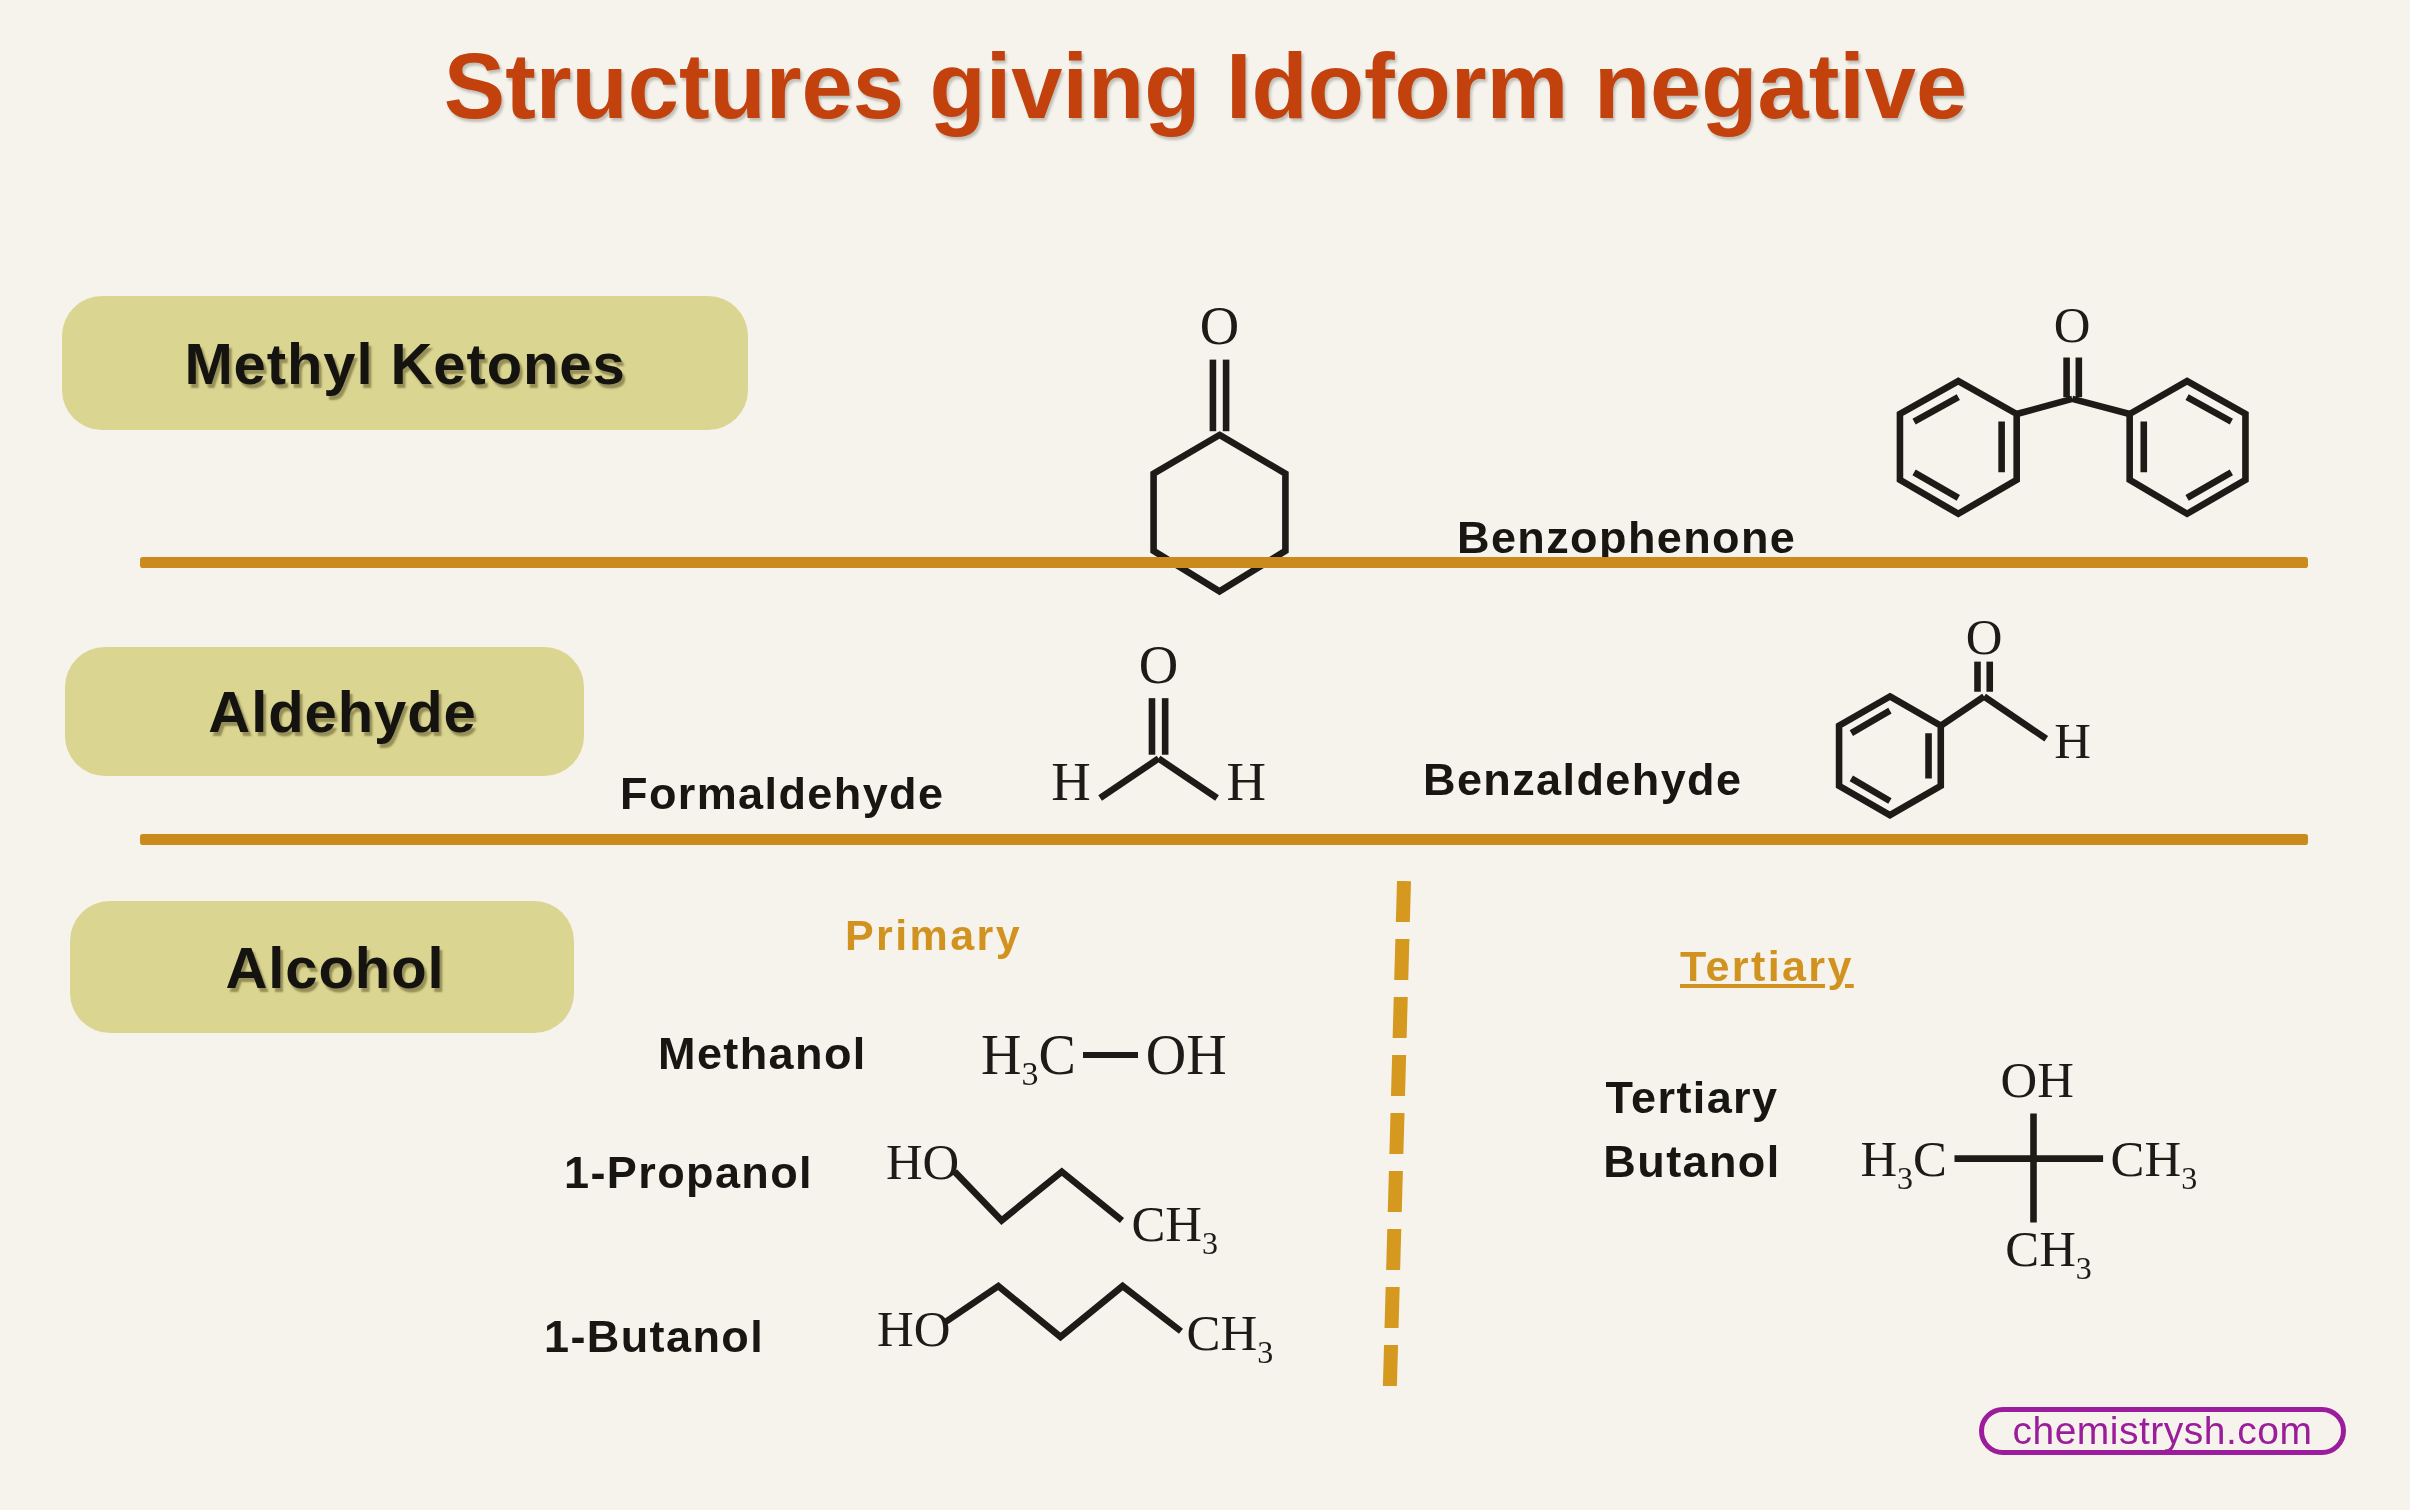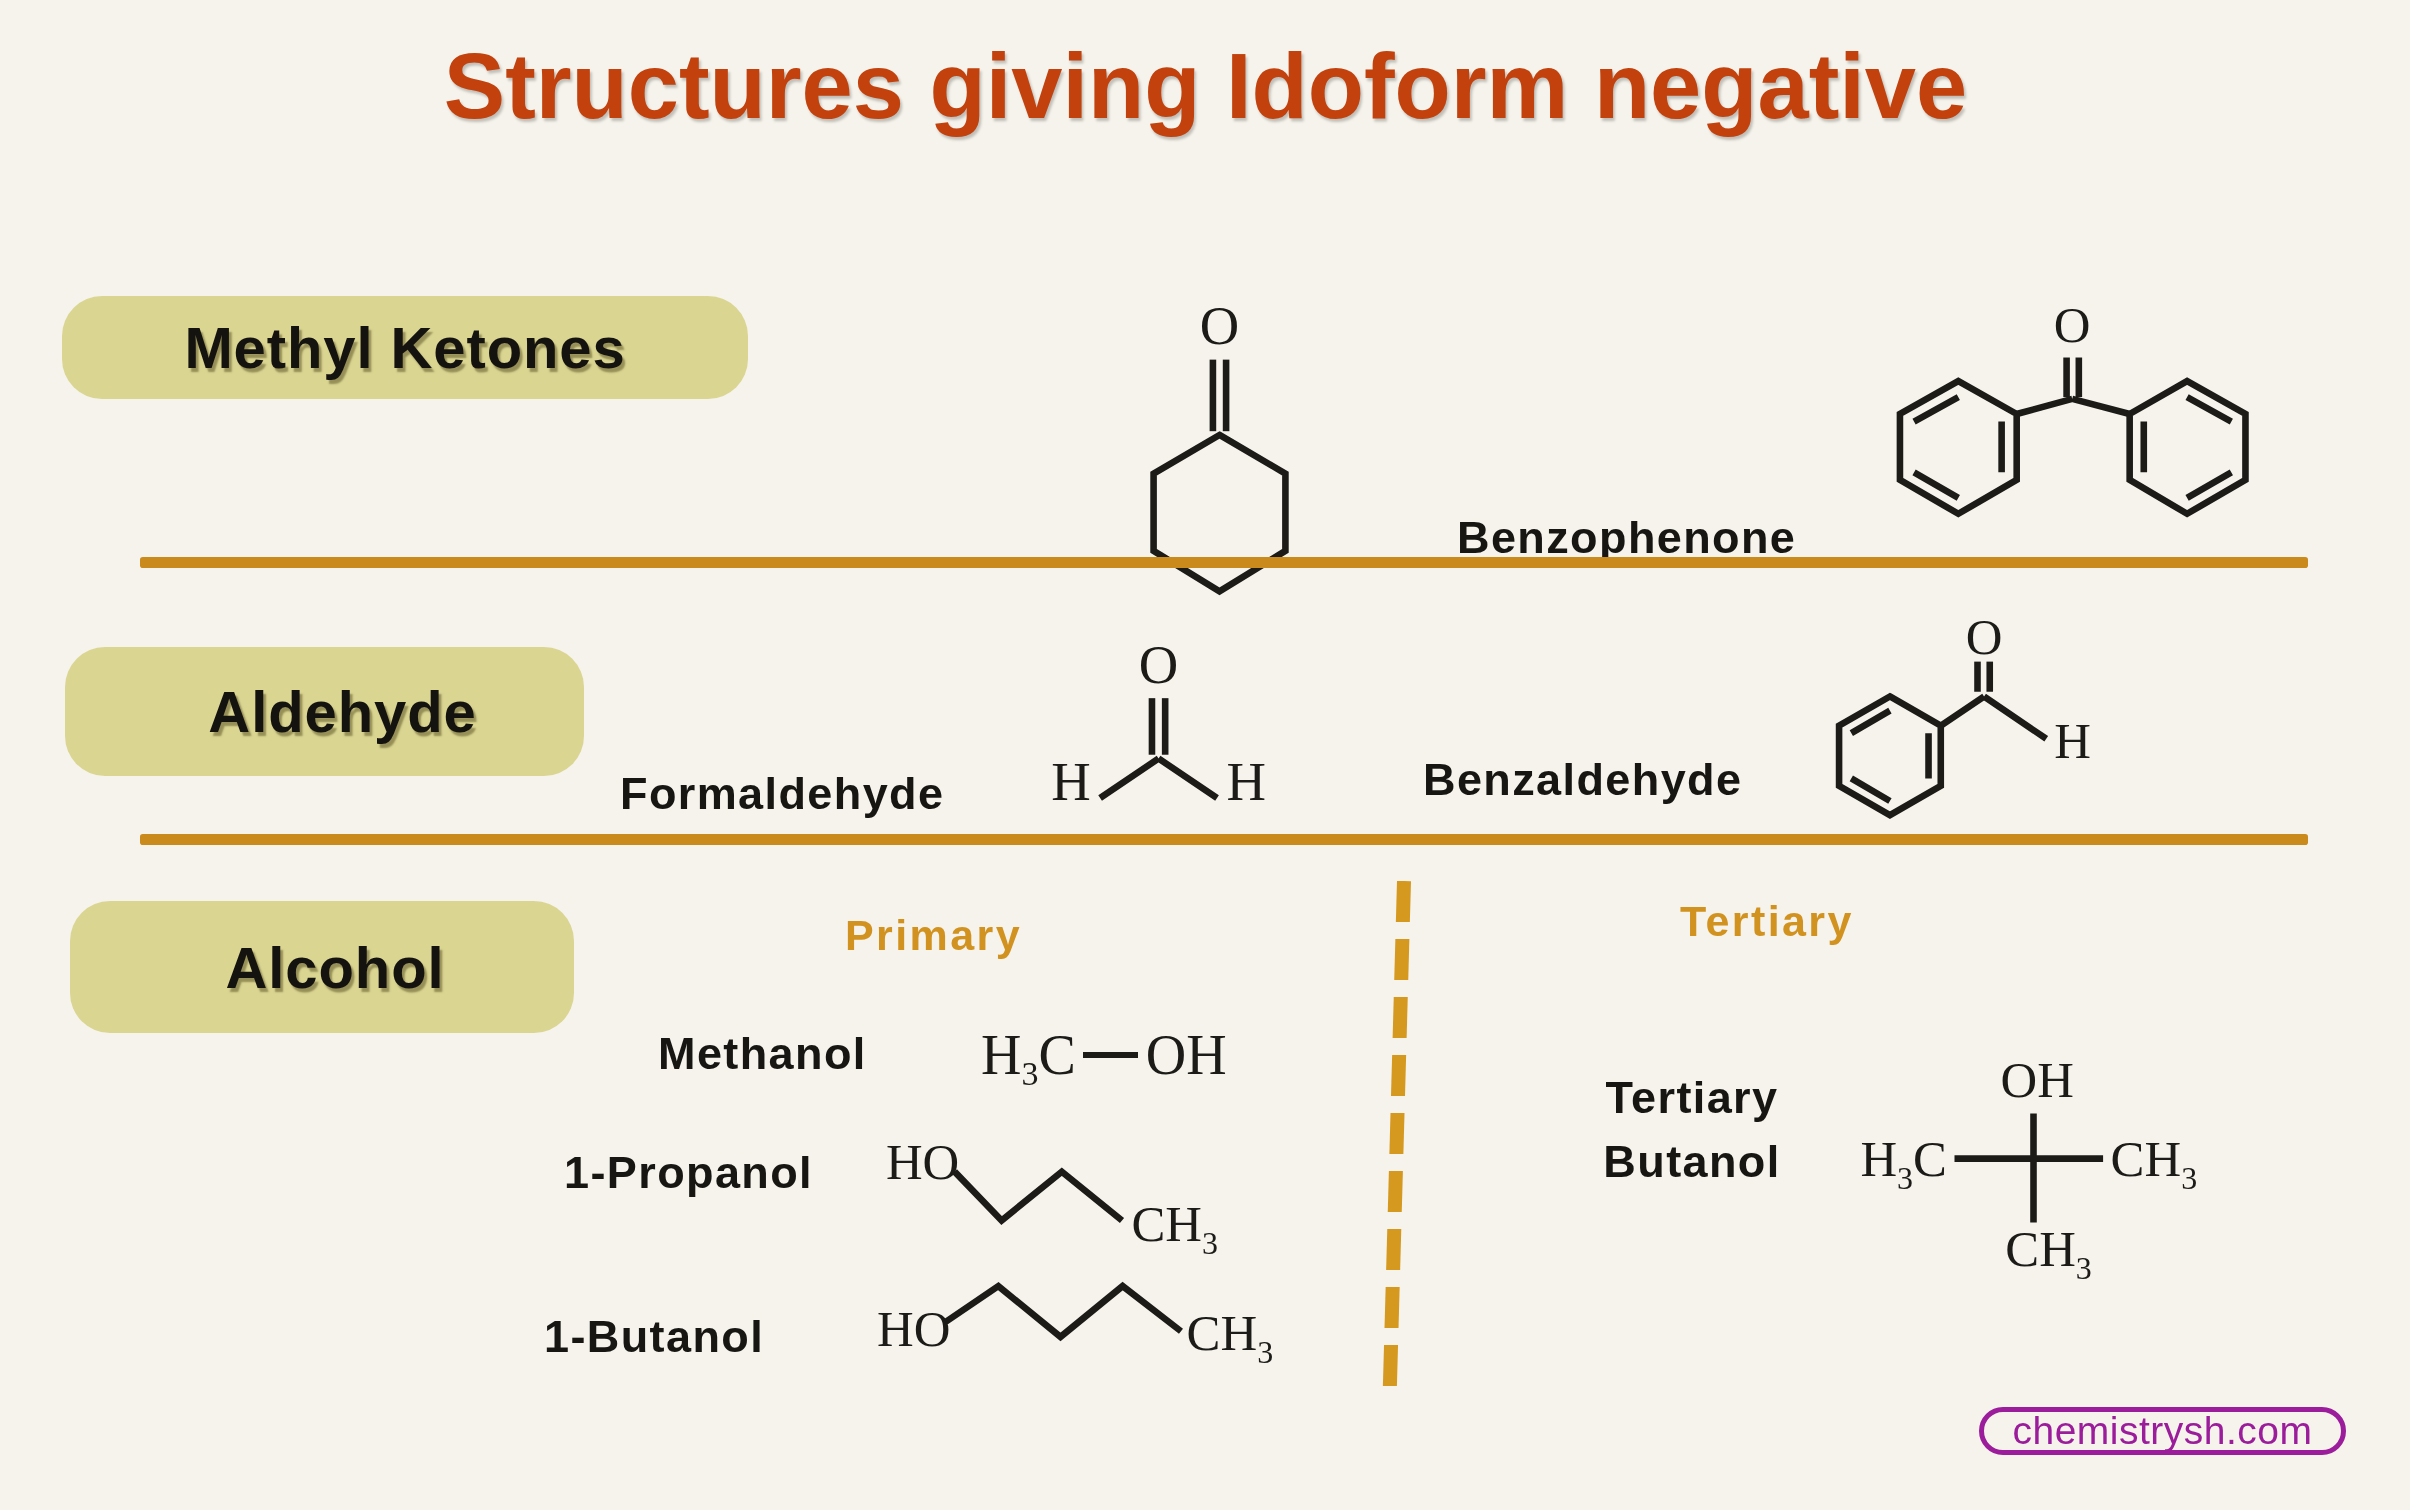--- a/index.html
+++ b/index.html
@@ -17,21 +17,21 @@
     position:absolute; left:0; top:34px; width:2411px; text-align:center;
     font-size:92px; font-weight:bold; letter-spacing:0px; color:#c2410c;
     text-shadow:1.9px 2.8px 2.8px rgba(0,0,0,.22);
   }
   .badge{
     position:absolute; background:var(--badge); border-radius:40px;
     display:flex; align-items:center; justify-content:center;
     font-weight:bold; font-size:58px; color:#14130f; letter-spacing:0.9px;
     text-shadow:2.8px 3.8px 1.9px rgba(92,86,38,.55);
   }
-  .badge.mk{left:62px; top:296px; width:686px; height:103px;}
+  .badge.mk{left:62px; top:296px; width:686px; height:134px;}
   .badge.al{left:65px; top:647px; width:483px; height:129px;padding-left:36px;}
   .badge.ac{left:70px; top:901px; width:478px; height:132px;padding-left:26px;}
   .lbl{
     position:absolute; font-weight:bold; font-size:45px; letter-spacing:1.4px;
     color:#171613; white-space:nowrap;
   }
   .lbl2{
     position:absolute; font-weight:bold; font-size:45px; letter-spacing:1.4px;
     color:#171613; text-align:center; line-height:1.42;
   }
@@ -123,21 +123,21 @@
     <path class="bond" d="M31,134 L72,110 M31,182 L72,206 M113,134 V182"></path>
     <path class="bond" d="M126,126 L172,95 M172,95 L238,140"></path>
     <text class="atom-sm" x="266" y="160" text-anchor="middle">H</text>
   </svg>
 
   <div class="hr two"></div>
 
   <div class="badge ac">Alcohol</div>
 
   <div class="subhead" style="left:845px; top:911px;">Primary</div>
-  <div class="subhead" style="left:1680px; top:897px;">Tertiary</div>
+  <div class="subhead" style="left:1680px; top:942px;text-decoration:underline;">Tertiary</div>
 
   <div class="vdash"></div>
 
   <div class="lbl" style="left:658px; top:1028px;">Methanol</div>
   <div class="chem-inline">
     <span>H</span>
       <span class="subh">3</span>
       <span>C</span>
     <span class="dash"></span>
     <span>OH</span>

